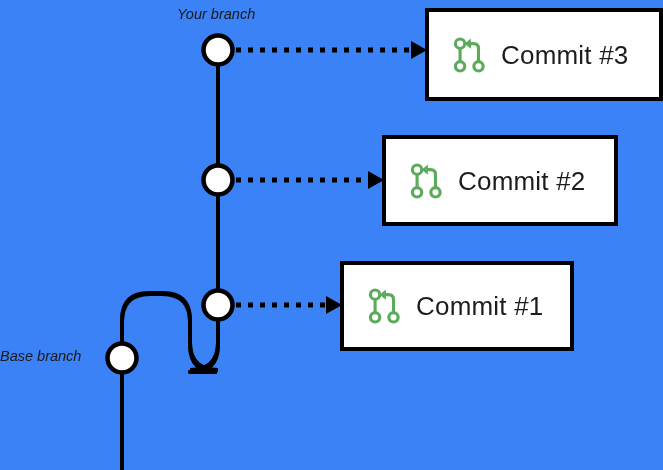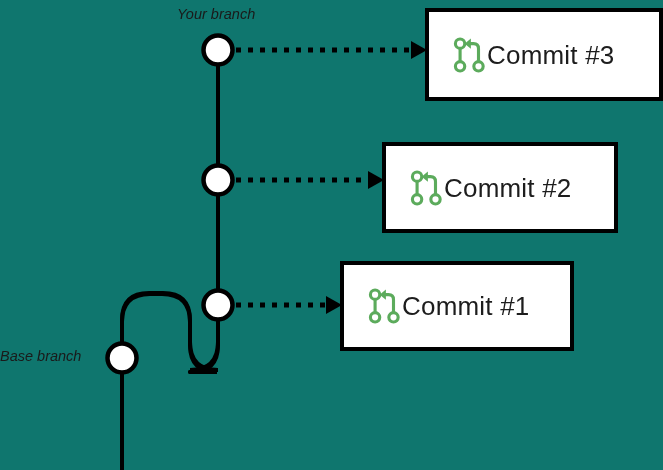--- a/index.html
+++ b/index.html
@@ -8,21 +8,21 @@
     padding: 0;
     background: #ffffff;
   }
   body {
     font-family: "Liberation Sans", sans-serif;
   }
   #stage {
     position: relative;
     width: 663px;
     height: 470px;
-    background: #0f766e;
+    background: #3b82f6;
     overflow: hidden;
   }
   #graph {
     position: absolute;
     left: 0;
     top: 0;
     width: 663px;
     height: 470px;
   }
   .branch-label {
@@ -42,31 +42,32 @@
     left: 0;
     top: 349px;
   }
   .commit-box {
     position: absolute;
     box-sizing: border-box;
     background: #ffffff;
     border: 4px solid #000000;
     display: flex;
     align-items: center;
+    gap: 14px;
     padding-left: 24px;
   }
   #commit-box-3 {
     left: 425px;
     top: 8px;
     width: 238px;
     height: 93px;
   }
   #commit-box-2 {
     left: 382px;
-    top: 142px;
+    top: 135px;
     width: 236px;
     height: 91px;
   }
   #commit-box-1 {
     left: 340px;
     top: 261px;
     width: 234px;
     height: 90px;
   }
   .pr-icon {

